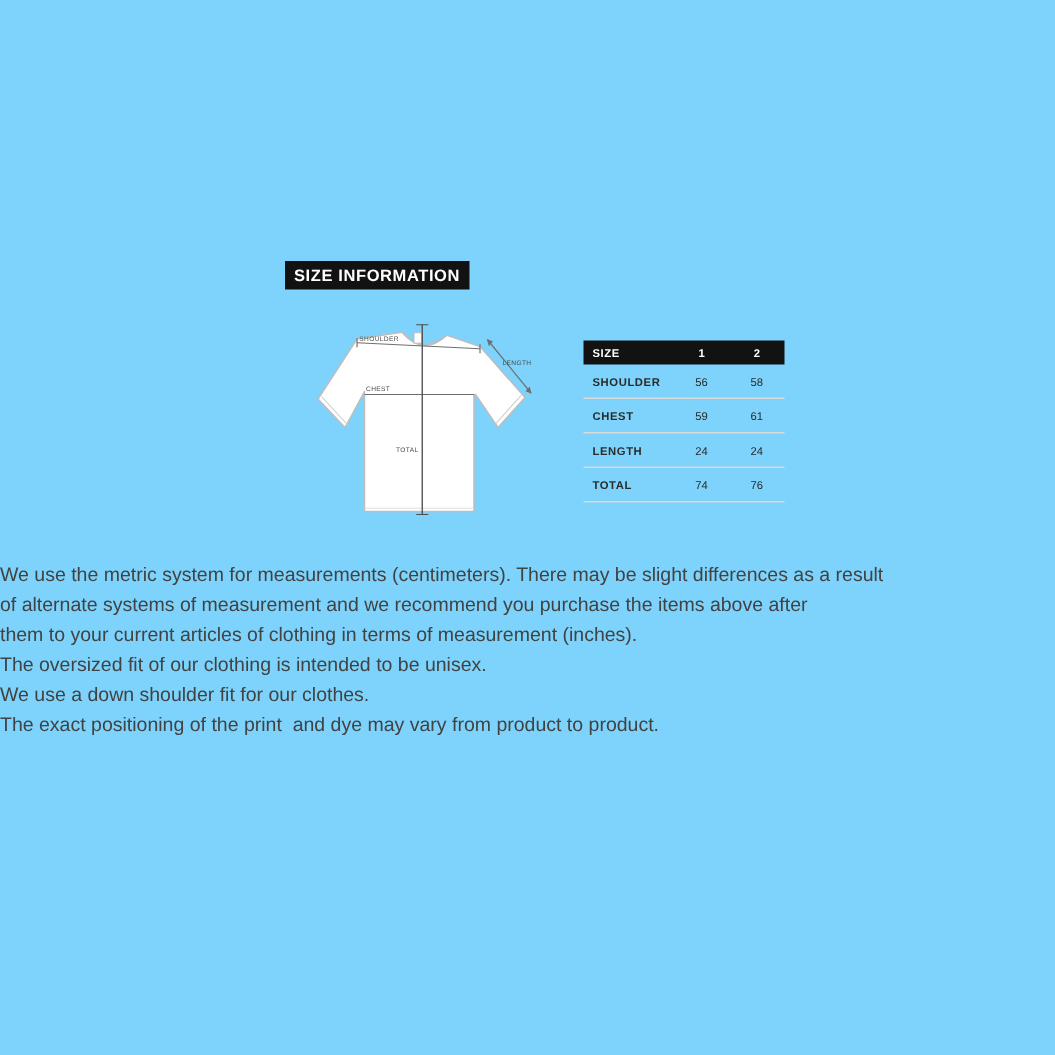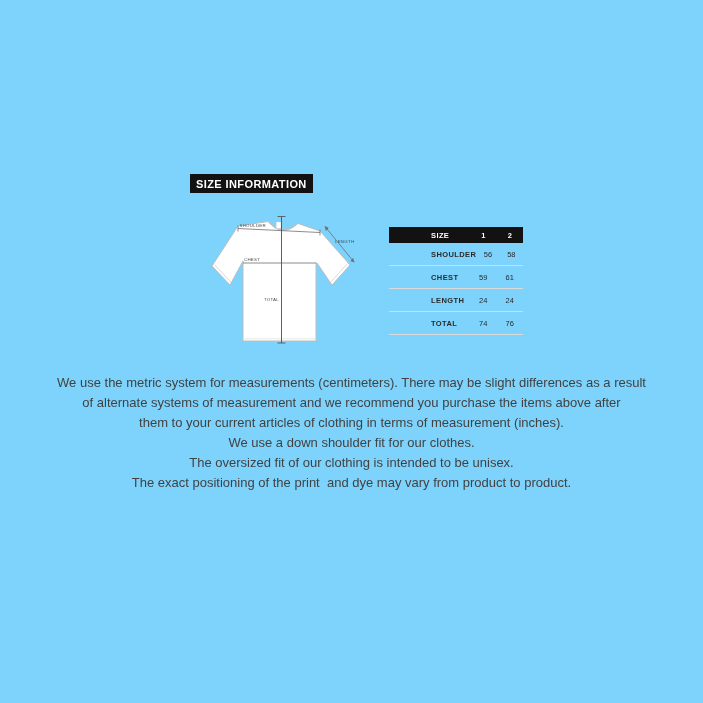--- a/index.html
+++ b/index.html
@@ -25,27 +25,27 @@
     font-family:"Liberation Sans", sans-serif;
     font-size:4.4px;fill:#4a4a4a;letter-spacing:.25px;
   }
   
   .size-table{
     position:absolute;left:389px;top:227px;width:134px;
     color:#2b2b2b;font-size:7.5px;
   }
   .st-row{display:flex;align-items:center;height:22px;border-bottom:1px solid #dadada;}
   .st-header{background:#121212;color:#ffffff;height:16px;border-bottom:none;font-weight:bold;}
-  .st-label{width:56px;padding-left:6px;letter-spacing:.4px;font-weight:600;margin-left:36px;}
+  .st-label{width:56px;padding-left:6px;letter-spacing:.4px;font-weight:600;}
   .st-header .st-label{font-weight:bold;}
   .st-col{width:38px;text-align:center;}
   
   .description{
     position:absolute;left:0;top:373px;width:703px;
-    text-align:center;color:#424242;
+    text-align:left;color:#424242;
     font-size:13px;line-height:20px;
   }
   .desc-line{white-space:pre-wrap;}
 </style>
 </head>
 <body>
 
 <div class="canvas">
 
   <div class="badge">SIZE INFORMATION</div>
@@ -105,18 +105,18 @@
       <div class="st-label">TOTAL</div>
       <div class="st-col">74</div>
       <div class="st-col">76</div>
     </div>
   </div>
 
   <div class="description">
     <div class="desc-line">We use the metric system for measurements (centimeters). There may be slight differences as a result</div>
     <div class="desc-line">of alternate systems of measurement and we recommend you purchase the items above after</div>
     <div class="desc-line">them to your current articles of clothing in terms of measurement (inches).</div>
+    <div class="desc-line">The oversized fit of our clothing is intended to be unisex.</div>
     <div class="desc-line">We use a down shoulder fit for our clothes.</div>
-    <div class="desc-line">The oversized fit of our clothing is intended to be unisex.</div>
     <div class="desc-line">The exact positioning of the print  and dye may vary from product to product.</div>
   </div>
 
 </div>
 
 </body></html>

